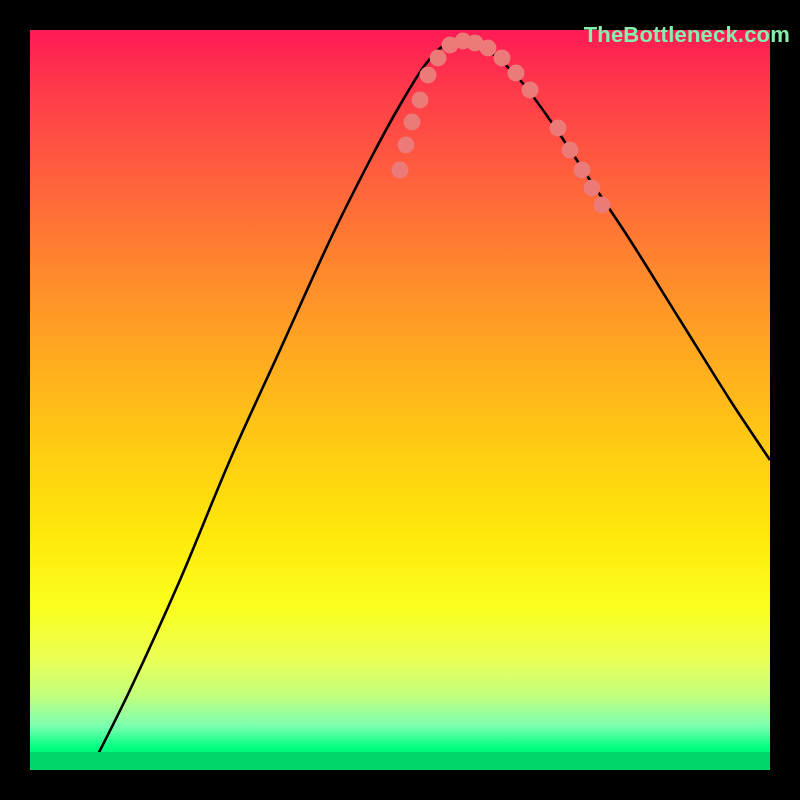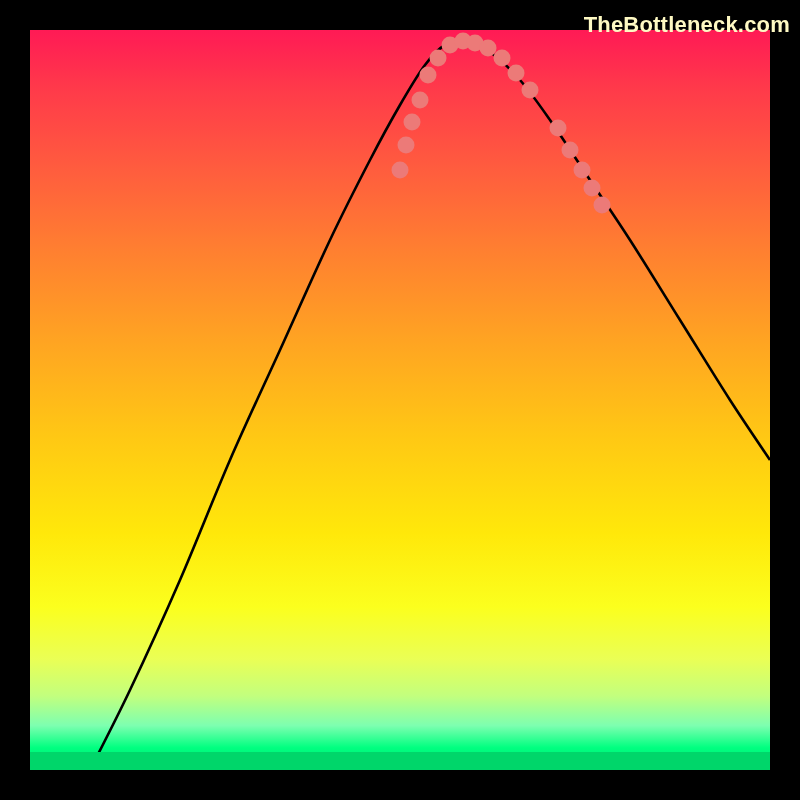--- a/index.html
+++ b/index.html
@@ -14,23 +14,23 @@
   .frame {
     position: absolute;
     left: 0;
     top: 0;
     width: 800px;
     height: 800px;
     background: #000;
   }
   .watermark {
     position: absolute;
-    top: 12px;
+    top: 22px;
     right: 10px;
-    color: #fef9c3;
+    color: #86efac;
     font-size: 22px;
     font-weight: 600;
     letter-spacing: 0.2px;
     z-index: 20;
   }
   .plot {
     position: absolute;
     left: 30px;
     top: 30px;
     width: 740px;

